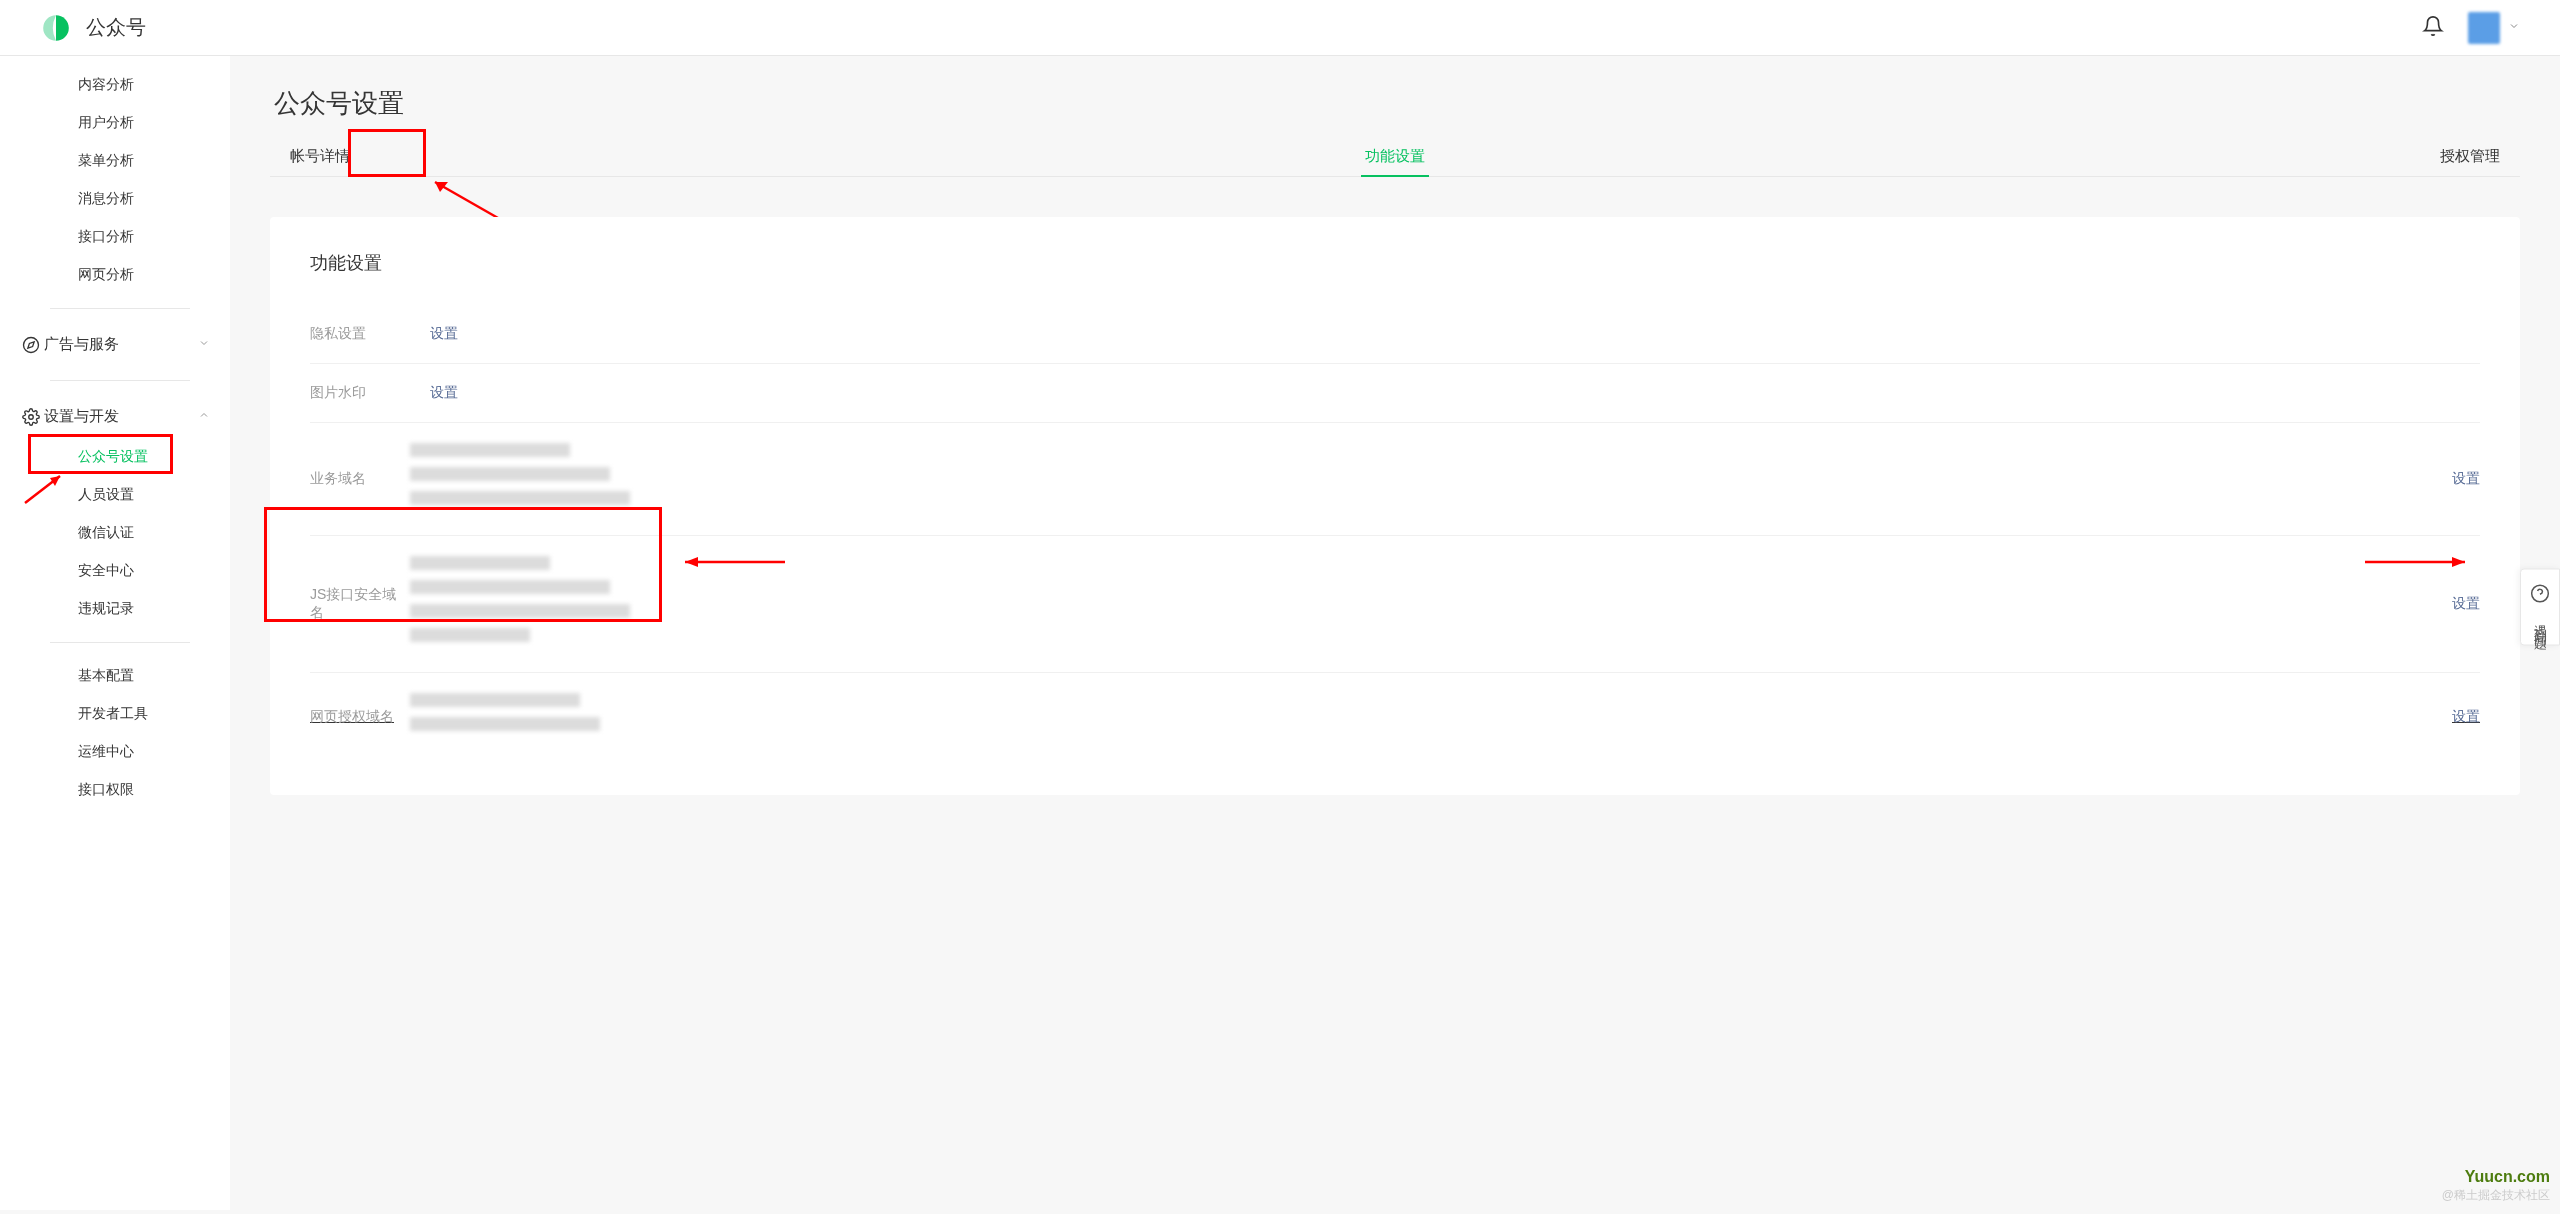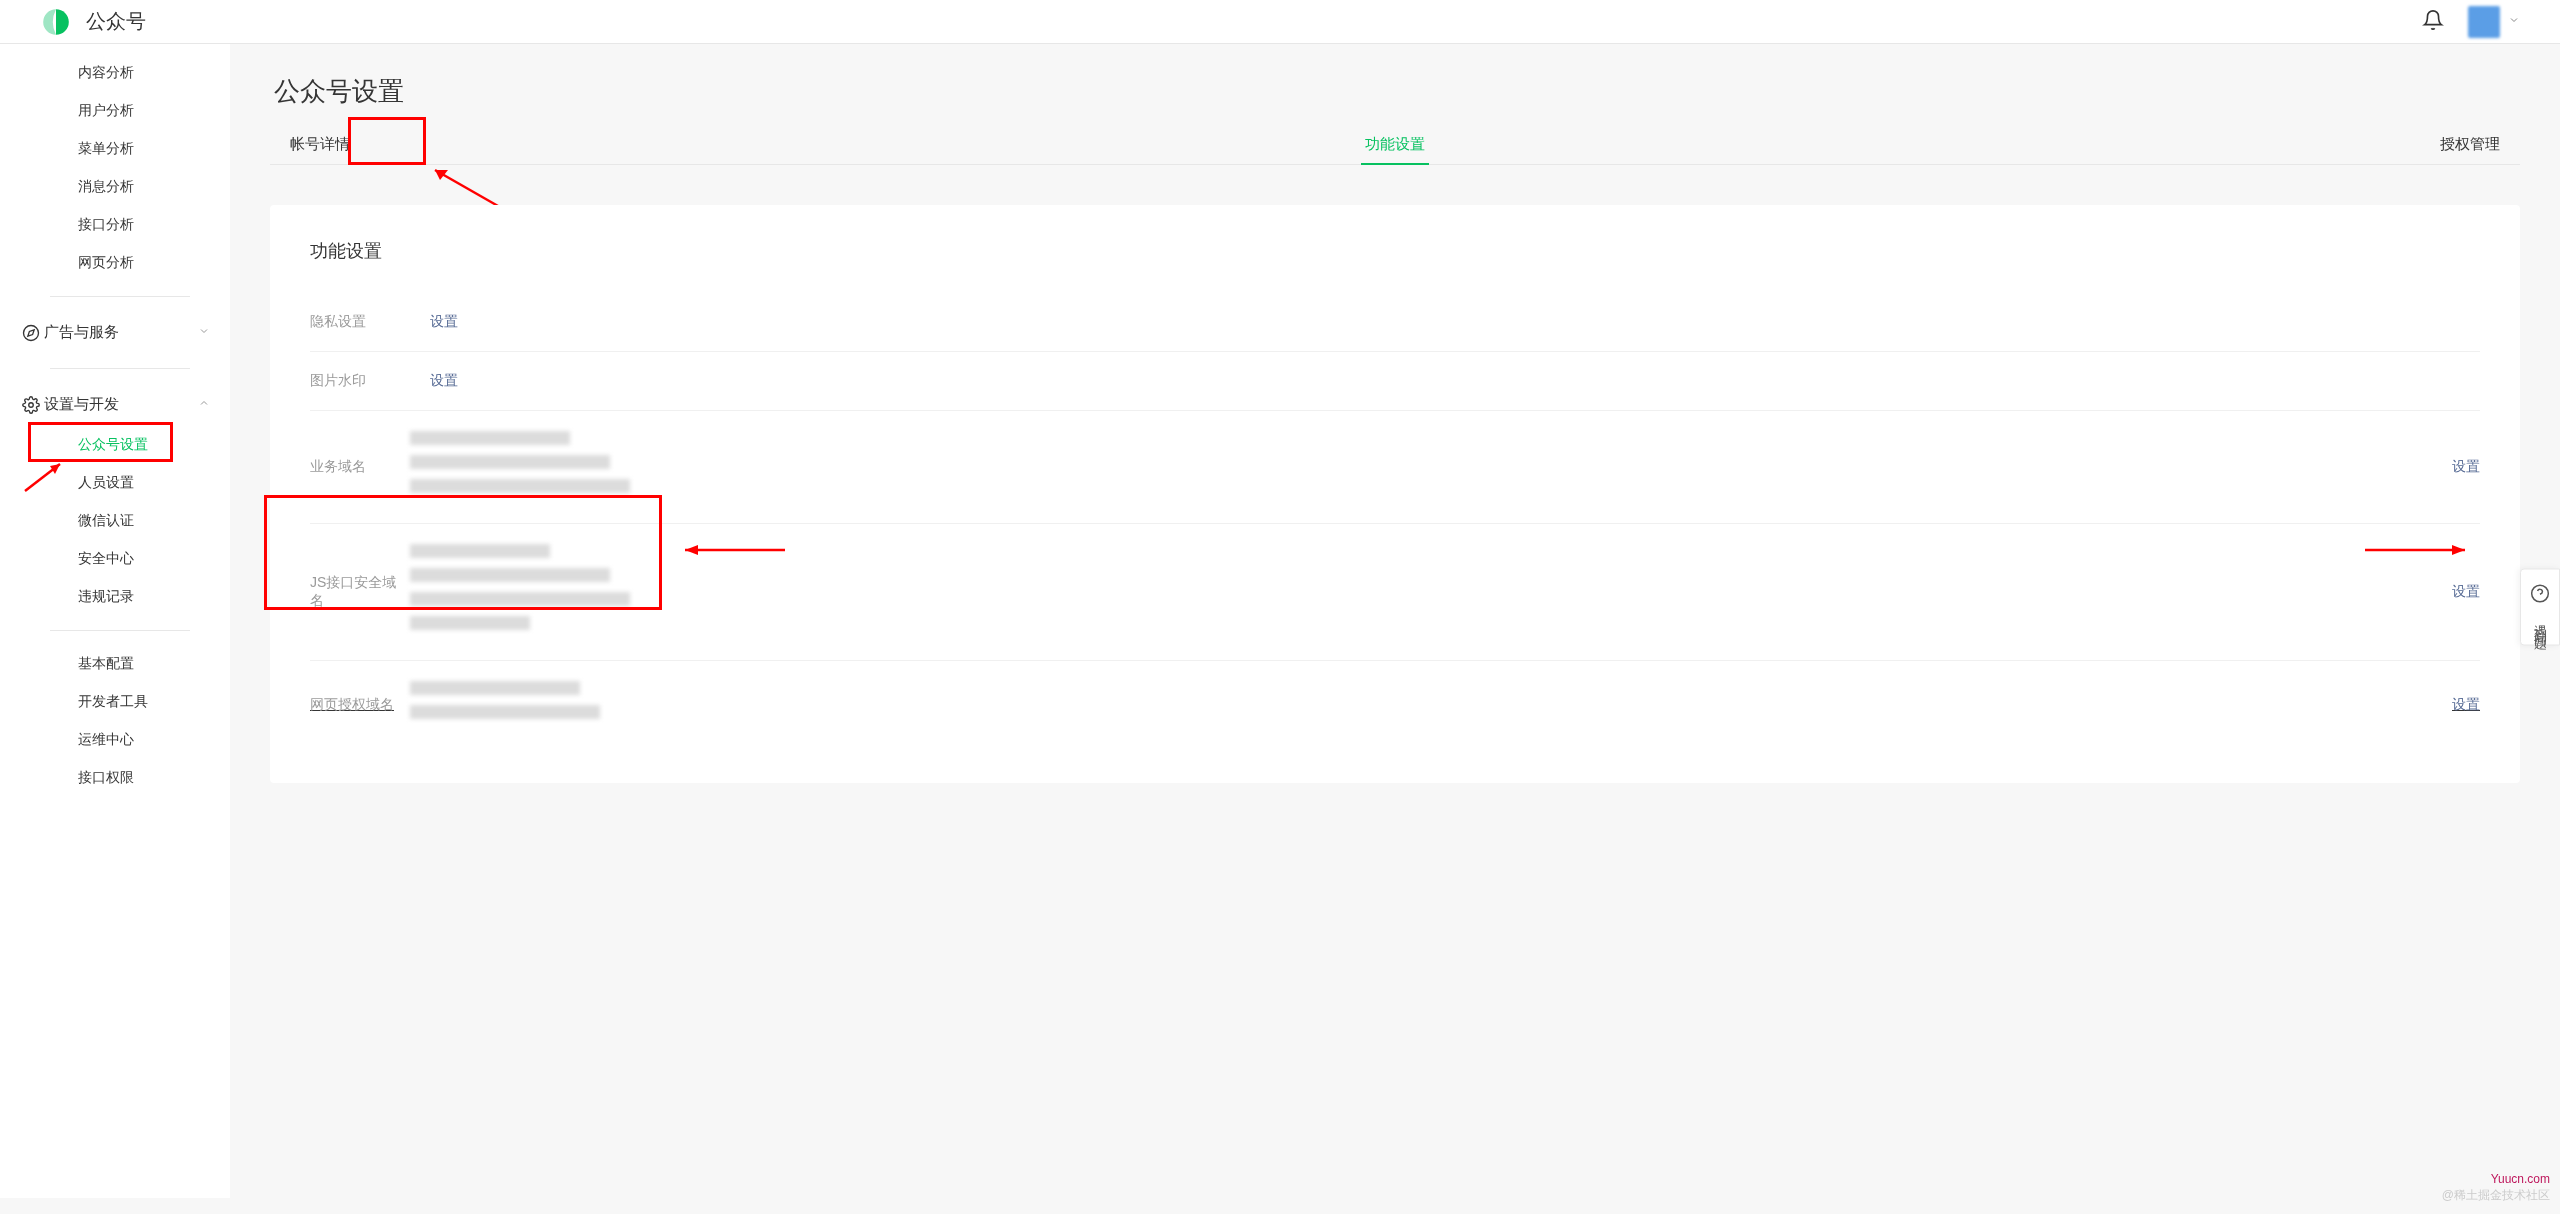--- a/index.html
+++ b/index.html
@@ -7,21 +7,21 @@
       padding: 0;
       box-sizing: border-box;
     }
     body {
       font-family: -apple-system, BlinkMacSystemFont, "PingFang SC", "Microsoft YaHei", sans-serif;
       background: #f7f7f7;
       color: #353535;
       font-size: 14px;
     }
     .header {
-      height: 44px;
+      height: 56px;
       background: #fff;
       display: flex;
       align-items: center;
       justify-content: space-between;
       padding: 0 40px;
       border-bottom: 1px solid #e7e7e7;
     }
     .header-left {
       display: flex;
       align-items: center;
@@ -219,22 +219,23 @@
       writing-mode: vertical-rl;
       letter-spacing: 4px;
       font-size: 13px;
       color: #555;
       margin: 0 auto;
     }
     .watermark {
       position: fixed;
       right: 10px;
       bottom: 28px;
-      font-size: 12px;
-      color: #be185d;
+      font-size: 16px;
+      color: #4d7c0f;
+      font-weight: bold;
     }
     .watermark2 {
       position: fixed;
       right: 10px;
       bottom: 10px;
       font-size: 12px;
       color: #ccc;
     }
   </style>
 </head>

